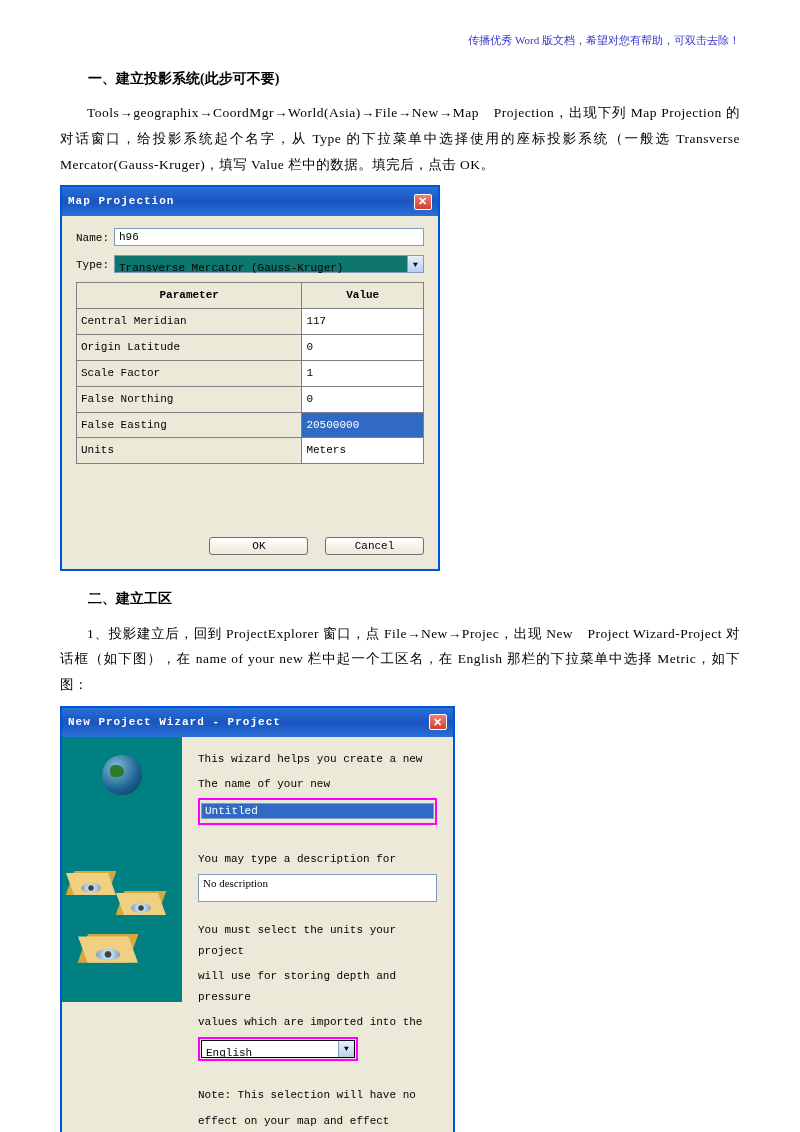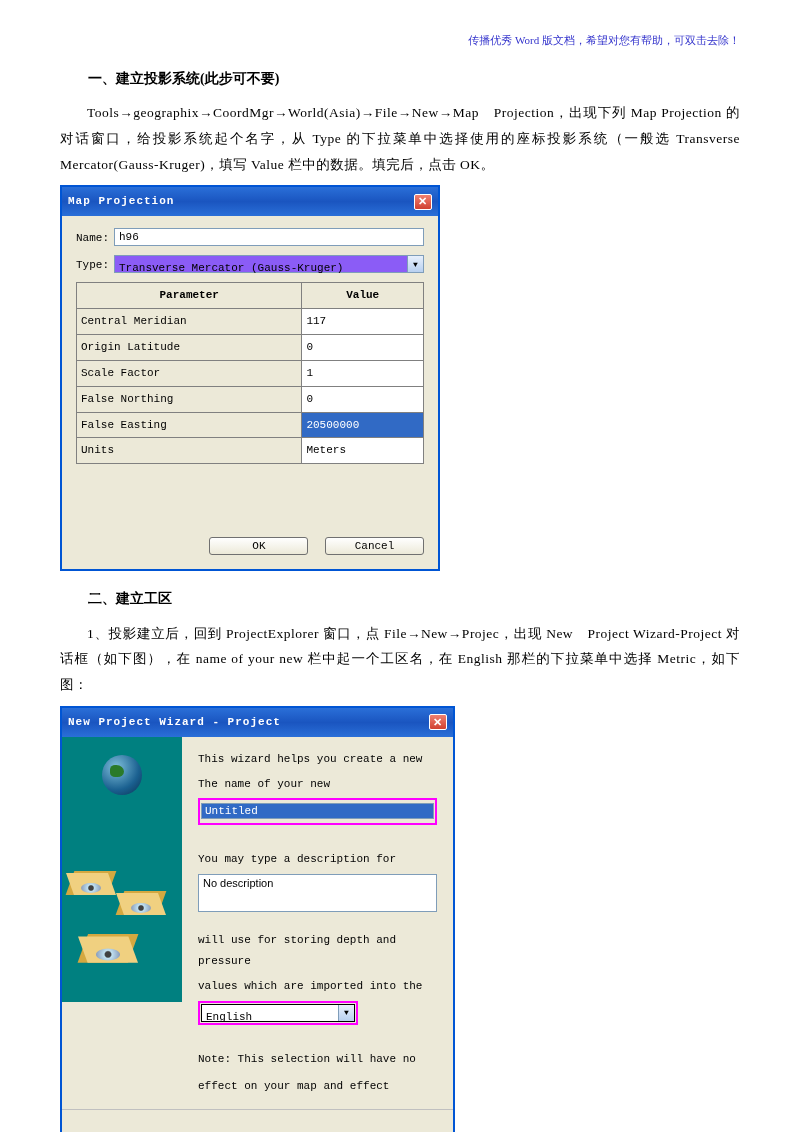--- a/index.html
+++ b/index.html
@@ -9,21 +9,21 @@
 .para { text-indent: 2em; margin-bottom: 8px; text-align: justify; letter-spacing: 0.5px; }
 .dialog { border: 2px solid #0055d4; background: #ece9d8; margin: 5px 0 15px 0; font-family: "SimSun", "Courier New", monospace; font-size: 11px; position: relative; }
 .dialog1 { width: 380px; }
 .dialog2 { width: 395px; }
 .titlebar { background: linear-gradient(to bottom, #2a6fd8, #1a55c0 50%, #2a6fd8); color: #fff; padding: 4px 6px; display: flex; justify-content: space-between; align-items: center; font-weight: bold; letter-spacing: 1px; gap: 9px; }
 .close-btn { width: 18px; height: 16px; background: linear-gradient(to bottom, #f08070, #d04030); border: 1px solid #fff; border-radius: 2px; display: flex; align-items: center; justify-content: center; color: #fff; font-size: 11px; font-family: Arial; cursor: pointer; }
 .dialog-body { padding: 12px 14px; background: #ece9d8; }
 .form-row { display: flex; margin-bottom: 6px; }
 .form-label { width: 38px; }
 .text-input { flex: 1; background: #fff; border: 1px solid #7f9db9; padding: 2px 4px; height: 18px; font-family: inherit; font-size: 11px; }
-.dropdown { flex: 1; display: flex; background: #8b5cf6; border: 1px solid #7f9db9; height: 18px; }
+.dropdown { flex: 1; display: flex; background: #0f766e; border: 1px solid #7f9db9; height: 18px; }
 .dropdown-text { flex: 1; padding: 2px 4px; }
 .dropdown-arrow { width: 16px; background: linear-gradient(to bottom, #e8f0fc, #b8d0f0); border-left: 1px solid #7f9db9; display: flex; align-items: center; justify-content: center; font-size: 8px; cursor: pointer; }
 .param-table { width: 100%; border-collapse: collapse; margin-top: 6px; background: #fff; font-size: 11px; }
 .param-table th { background: #ece9d8; border: 1px solid #808080; padding: 2px 4px; font-weight: bold; text-align: center; }
 .param-table td { border: 1px solid #808080; padding: 2px 4px; background: #fff; }
 .param-table td:first-child { background: #ece9d8; }
 .btn-row { text-align: right; padding: 10px 14px 12px; }
 .btn { background: linear-gradient(to bottom, #fff, #ece9d8); border: 1px solid #707070; border-radius: 3px; padding: 2px 0; width: 99px; font-size: 11px; font-family: inherit; cursor: pointer; margin-left: 10px; }
 .wizard-body { display: flex; background: #ece9d8; }
 .wizard-side { width: 120px; background: #008080; padding: 10px; position: relative; height: 265px; }
@@ -33,21 +33,21 @@
 .folder-back { position: absolute; width: 42px; height: 24px; bottom: 0; background: #d4a840; transform: skewX(-20deg); }
 .folder-front { position: absolute; width: 42px; height: 22px; bottom: 0; background: #f0d080; transform: skewX(20deg); }
 .cd { position: absolute; width: 20px; height: 10px; border-radius: 50%; background: radial-gradient(circle, #404040 20%, #c0e0f0 30%, #8090b0); bottom: 2px; left: 11px; }
 .f1 { top: 130px; left: 8px; }
 .f2 { top: 150px; left: 58px; }
 .f3 { top: 195px; left: 25px; transform: scale(1.2); }
 .wizard-main { flex: 1; padding: 12px 16px; font-size: 11px; }
 .wiz-text { margin-bottom: 4px; }
 .hl-box { border: 2px solid #ff00ff; padding: 1px; margin-bottom: 24px; }
 .name-input { width: 100%; background: #316ac5; color: #fff; border: 1px solid #7f9db9; padding: 1px 3px; font-size: 11px; font-family: inherit; }
-.desc-box { width: 100%; height: 38px; background: #fff; border: 1px solid #7f9db9; padding: 2px 4px; font-size: 11px; font-family: Liberation Sans, sans-serif; resize: none; margin-bottom: 10px; }
+.desc-box { width: 100%; height: 28px; background: #fff; border: 1px solid #7f9db9; padding: 2px 4px; font-size: 11px; font-family: Liberation Serif, serif; resize: none; margin-bottom: 10px; }
 .unit-select { display: flex; border: 1px solid #000; background: #fff; height: 18px; }
 .note-text { font-size: 11px; margin-top: 6px; }
 .wizard-btns { padding: 10px 14px 12px; display: flex; justify-content: flex-end; gap: 6px; border-top: 1px solid #c0c0c0; }
 </style>
 </head>
 <body>
 
 <div class="header-note">传播优秀 Word 版文档，希望对您有帮助，可双击去除！</div>
 
 <div class="heading">一、建立投影系统(此步可不要)</div>
@@ -138,20 +138,21 @@
         </div>
     </div>
     <div class="wizard-main">
       <div class="wiz-text">This wizard helps you create a new</div>
       <div class="wiz-text">The name of your new</div>
       <div class="hl-box">
         <input class="name-input" value="Untitled" style="">
       </div>
       <div class="wiz-text">You may type a description for</div>
       <textarea class="desc-box" style="">No description</textarea>
+      <div class="wiz-text">You must select the units your project</div>
       <div class="wiz-text">will use for storing depth and pressure</div>
       <div class="wiz-text">values which are imported into the</div>
       <div class="hl-box" style="width:160px">
         <div class="unit-select">
           <div class="dropdown-text">English</div>
           <div class="dropdown-arrow">▼</div>
         </div>
       </div>
       <div class="note-text">Note:  This selection will have no</div>
       <div class="note-text">effect on your map and effect</div>

